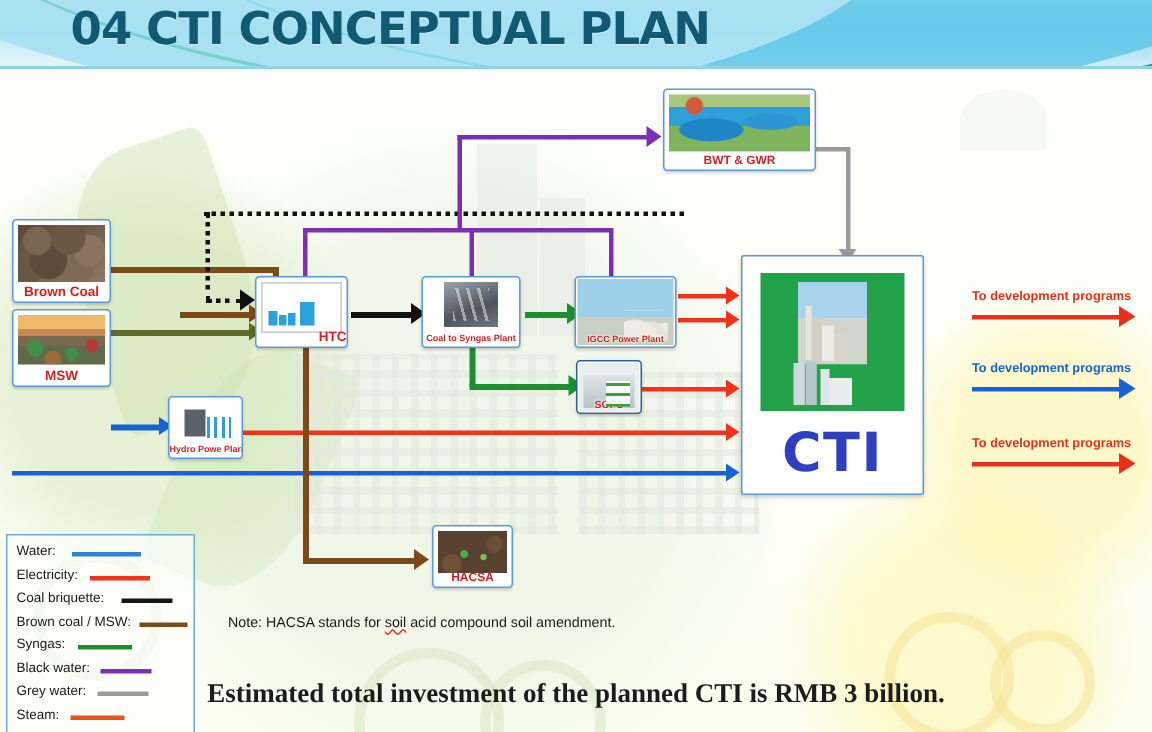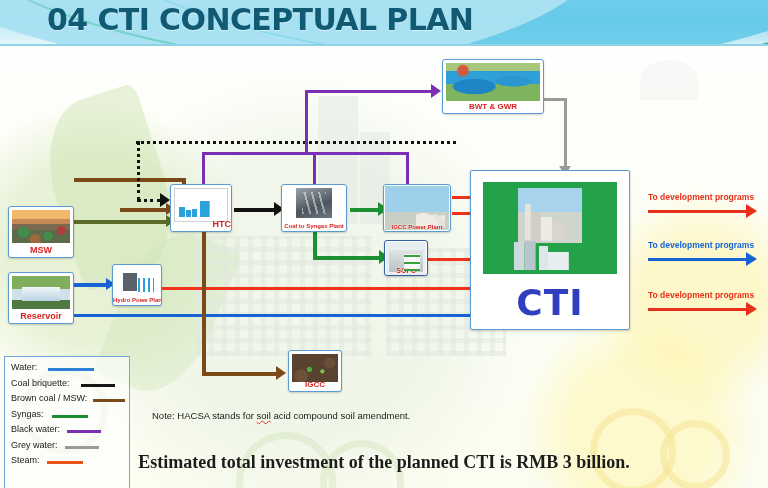--- a/index.html
+++ b/index.html
@@ -248,34 +248,34 @@
   <div class="ln h" style="left:648px;top:258px;width:104px;border-top-width:3.5px;border-color:#1763d6;"></div>
   <div class="ah" style="left:746px;top:252px;border-top:7px solid transparent;border-bottom:7px solid transparent;border-left:11px solid #1763d6;"></div>
 
   <div class="ln h" style="left:648px;top:308px;width:104px;border-top-width:3.5px;border-color:#e8301a;"></div>
   <div class="ah" style="left:746px;top:302px;border-top:7px solid transparent;border-bottom:7px solid transparent;border-left:11px solid #e8301a;"></div>
 
   <div class="devlbl" style="left:648px;top:192px;color:#e8301a;">To development  programs</div>
   <div class="devlbl" style="left:648px;top:240px;color:#1763d6;">To development  programs</div>
   <div class="devlbl" style="left:648px;top:290px;color:#e8301a;">To development  programs</div>
 
+  <div class="node" style="left:8px;top:146px;width:66px;height:56px;">
+    <div class="thumb" style="height:38px;">
+        <div class="ph ph-coal"></div>
+      </div>
+    <div class="cap" style="font-size:9px;bottom:2px;">Brown Coal</div>
+  </div>
 
   <div class="node" style="left:8px;top:206px;width:66px;height:52px;">
     <div class="thumb" style="height:33px;">
         <div class="ph ph-msw"></div>
       </div>
     <div class="cap" style="font-size:9px;bottom:2px;">MSW</div>
   </div>
 
-  <div class="node" style="left:8px;top:272px;width:66px;height:52px;">
-    <div class="thumb" style="height:33px;">
-        <div class="ph ph-dam"></div>
-      </div>
-    <div class="cap" style="font-size:9px;bottom:2px;">Reservoir</div>
-  </div>
 
   <div class="node" style="left:112px;top:264px;width:50px;height:42px;">
     <div class="thumb" style="height:28px;">
         <div class="ph ph-hydro"></div>
       </div>
     <div class="cap" style="font-size:6px;bottom:2px;">Hydro Powe Plant</div>
   </div>
 
   <div class="node" style="left:170px;top:184px;width:62px;height:48px;">
     <div class="thumb" style="height:32px;border:1px solid #cfcfcf;">
@@ -309,39 +309,43 @@
     <div class="thumb" style="height:38px;">
         <div class="ph ph-bwt"></div>
       </div>
     <div class="cap" style="font-size:8px;bottom:2px;">BWT &amp; GWR</div>
   </div>
 
   <div class="node" style="left:288px;top:350px;width:54px;height:42px;">
     <div class="thumb" style="height:28px;">
         <div class="ph ph-hacsa"></div>
       </div>
-    <div class="cap" style="font-size:8px;bottom:2px;">IGCC</div>
-  </div>
-
-  <div class="cti-box" style="left:470px;top:170px;width:160px;height:160px;">
+    <div class="cap" style="font-size:8px;bottom:2px;">HACSA</div>
+  </div>
+
+  <div class="cti-box" style="left:494px;top:170px;width:122px;height:160px;">
     <div class="cti-green">
       <div class="cti-img">
           <div class="ph ph-cti"></div>
         </div>
       <div class="cti-img2"></div>
     </div>
     <div class="cti-label">CTI</div>
   </div>
 
   <div class="legend">
     <div class="leg-row" style="margin-top:4px;">
       <span class="leg-txt">Water:</span>
       <span class="leg-swatch" style="left:43px;width:46px;border-color:#2f7fd6;"></span>
     </div>
     <div class="leg-row">
+      <span class="leg-txt">Electricity:</span>
+      <span class="leg-swatch" style="left:55px;width:40px;border-color:#f0331a;"></span>
+    </div>
+    <div class="leg-row">
       <span class="leg-txt">Coal briquette:</span>
       <span class="leg-swatch" style="left:76px;width:34px;border-color:#161616;"></span>
     </div>
     <div class="leg-row">
       <span class="leg-txt">Brown coal / MSW:</span>
       <span class="leg-swatch" style="left:88px;width:32px;border-color:#7b4a18;"></span>
     </div>
     <div class="leg-row">
       <span class="leg-txt">Syngas:</span>
       <span class="leg-swatch" style="left:47px;width:36px;border-color:#1c8f32;"></span>

